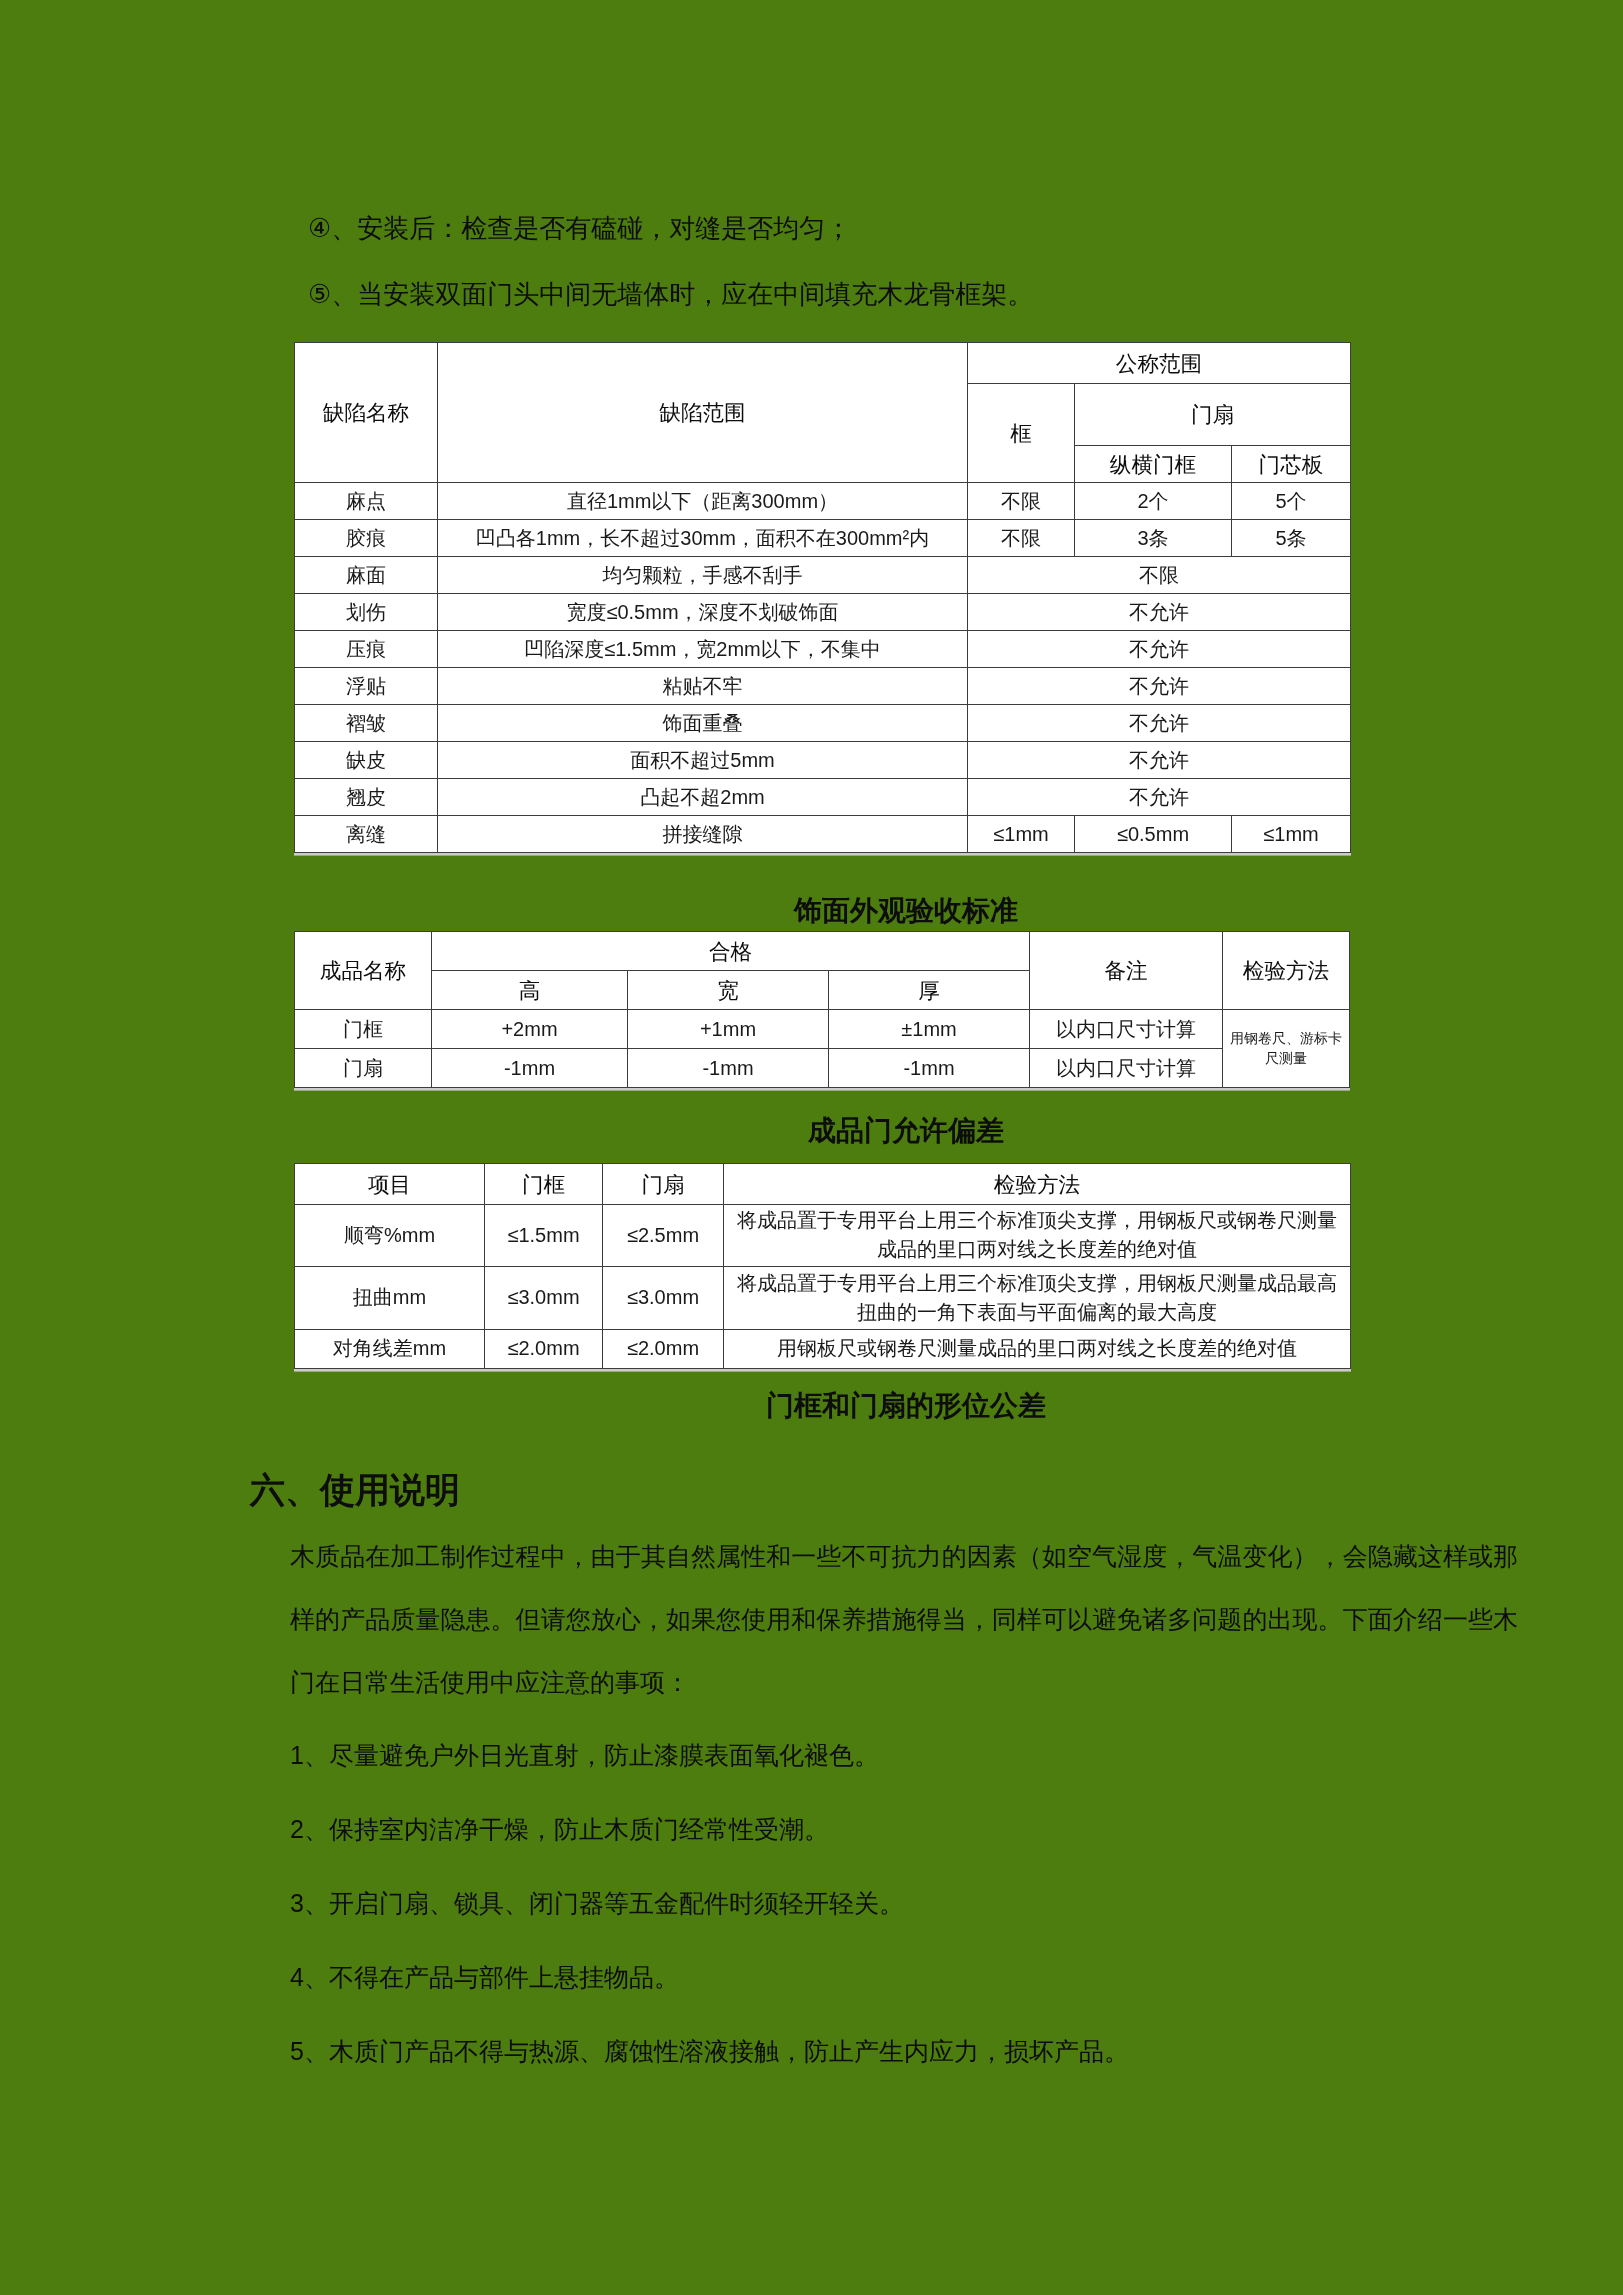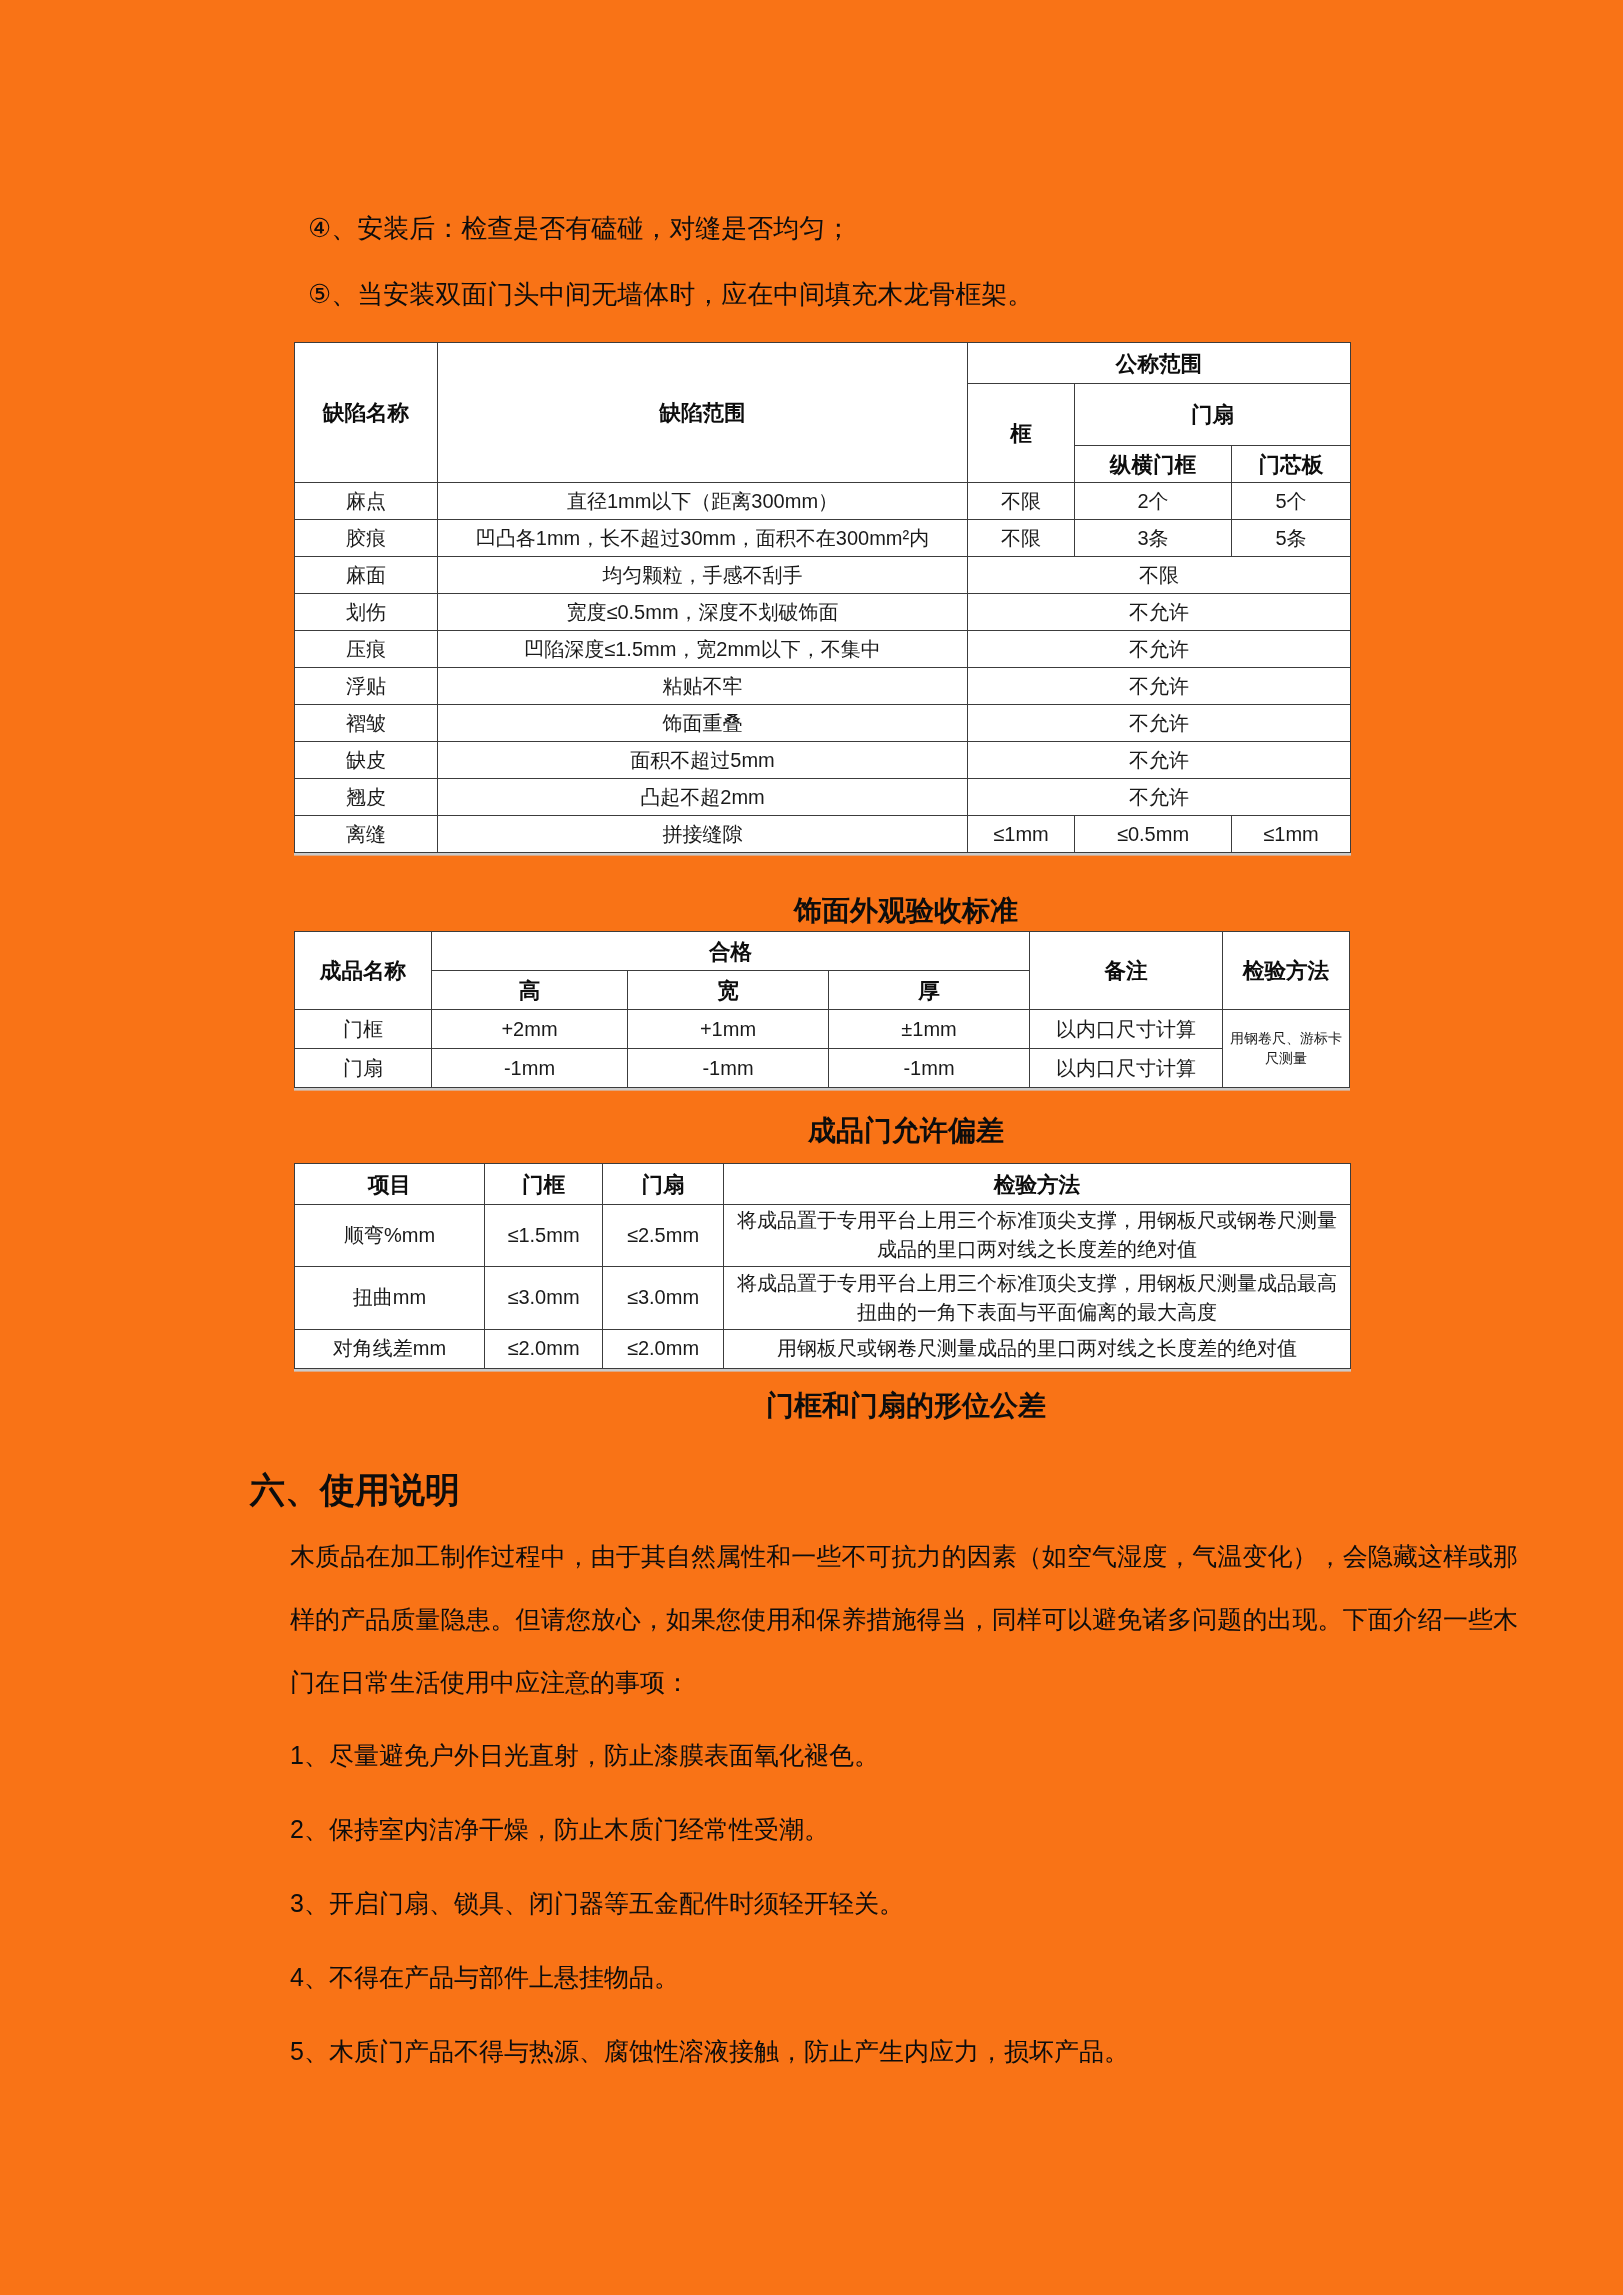--- a/index.html
+++ b/index.html
@@ -1,20 +1,20 @@
 <!DOCTYPE html>
 <html style="font-size:10.5px"><head>
 <meta charset="utf-8">
 <style>
   html,body { margin:0; padding:0; background:#9a9a9a; }
   .page {
     position: relative;
     width: 1623px;
     height: 2295px;
-    background: #f97316;
+    background: #4d7c0f;
     margin: 0 auto;
     font-family: "Liberation Sans", "DejaVu Sans", sans-serif;
     color: #111111;
     overflow: hidden;
   }
   .intro-line {
     position: absolute;
     left: 308px;
     font-size: 26px;
     line-height: 34px;
@@ -33,21 +33,21 @@
     background: #ffffff;
     box-shadow: 0 2.6px 0 #cccccc;
   }
   table.doc-table th, table.doc-table td {
     border: 1.3px solid #3c3c3c;
     text-align: center;
     vertical-align: middle;
     padding: 1.3px 5.2px;
     overflow: hidden;
   }
-  table.doc-table th { font-size: 21.6px; font-weight: bold; color: #0d0d0d; }
+  table.doc-table th { font-size: 21.6px; font-weight: normal; color: #0d0d0d; }
   table.doc-table td { font-size: 20px; font-weight: normal; color: #1a1a1a; }
 
   #table-defects { top: 342px; }
   #table-defects tr.hdr1 { height: 41px; }
   #table-defects tr.hdr2 { height: 62px; }
   #table-defects tr.hdr3 { height: 37px; }
   #table-defects tr.data { height: 37px; padding-left: 10px; }
 
   #table-tolerance { top: 931px; }
   #table-tolerance tr { height: 39px; }

